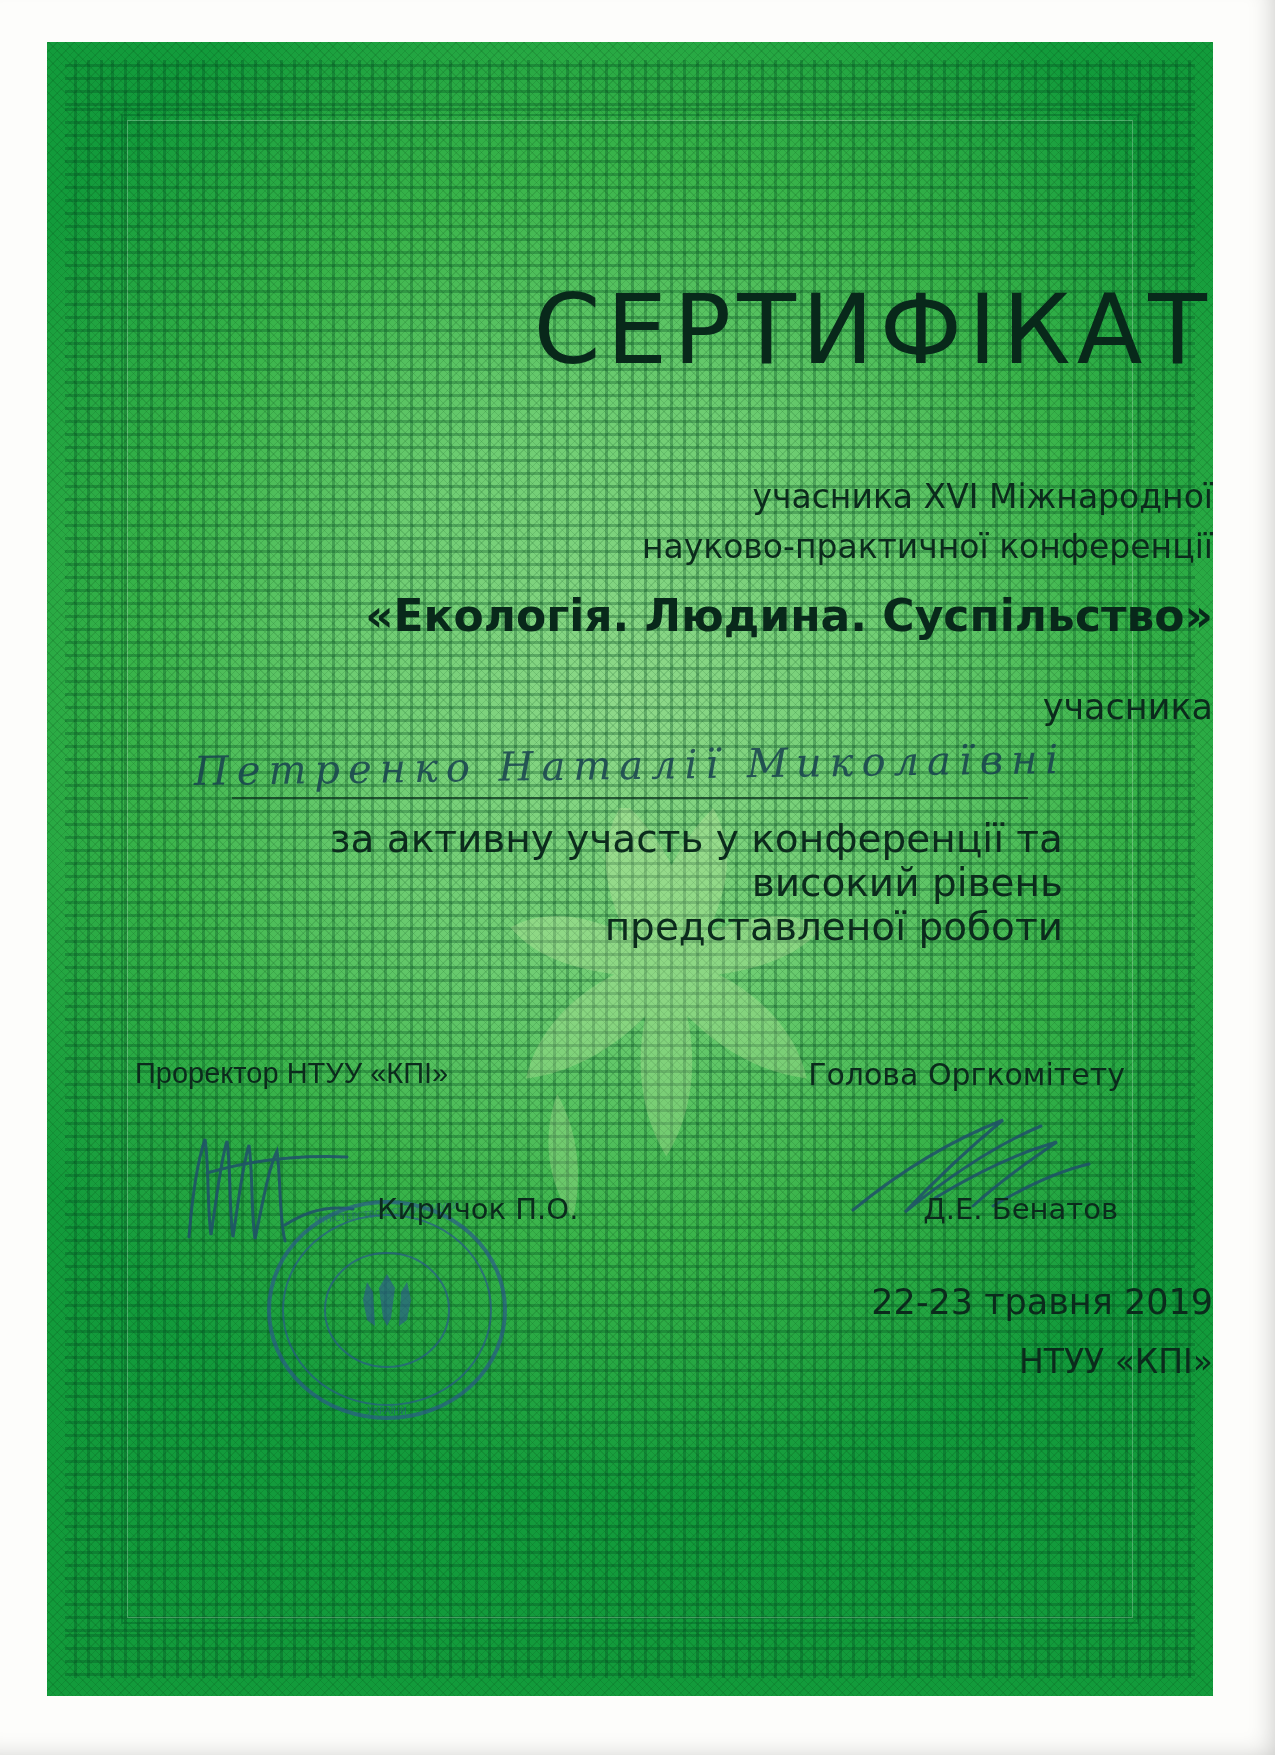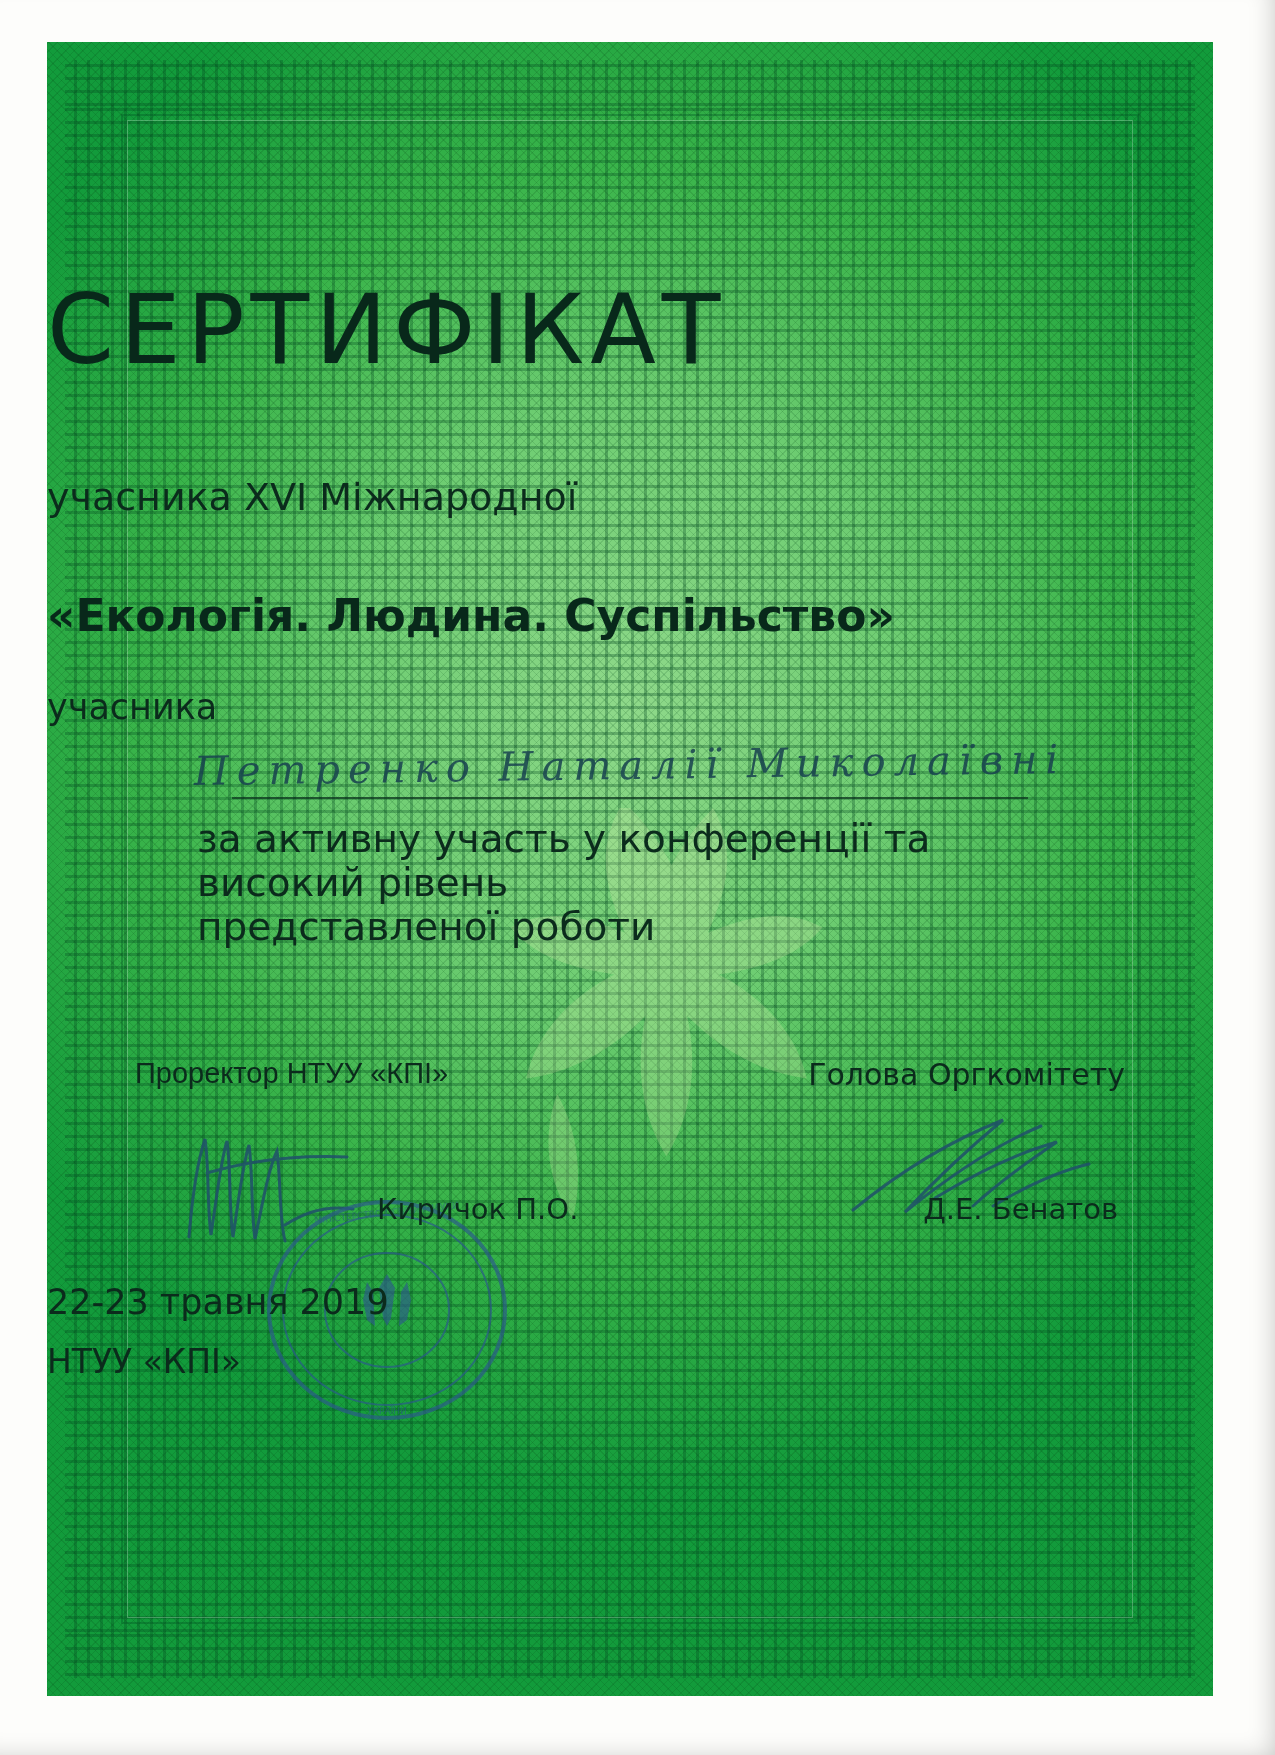--- a/index.html
+++ b/index.html
@@ -100,42 +100,42 @@
     height: 520px;
     opacity: 0.30;
     pointer-events: none;
   }
 
   
   .content {
     position: absolute;
     inset: 0;
     color: #0c2b1b;
-    text-align: left;
+    text-align: right;
   }
 
   .title {
     position: absolute;
     top: 232px;
     left: 0;
     right: 0;
     font-size: 96px;
     letter-spacing: 6px;
     font-weight: 400;
     color: #08281a;
     font-family: "DejaVu Sans", sans-serif;
     white-space: nowrap;
   }
 
   .subtitle {
     position: absolute;
     left: 0;
     right: 0;
     top: 430px;
-    font-size: 38px;
+    font-size: 33px;
     line-height: 50px;
     color: #0b2b1c;
     font-family: "DejaVu Sans", sans-serif;
   }
 
   .conf-name {
     position: absolute;
     left: 0;
     right: 0;
     top: 548px;
@@ -281,20 +281,21 @@
         <path d="M72 120c-6 16-4 34 6 48 4-16 2-34-6-48z"></path>
       </g>
     </svg>
 
     <div class="content">
 
       <div class="title">СЕРТИФІКАТ</div>
 
       <div class="subtitle">
         <div>учасника XVI Міжнародної</div>
+        <div>науково-практичної конференції</div>
       </div>
 
       <div class="conf-name">«Екологія. Людина. Суспільство»</div>
 
       <div class="issued-to-label">учасника</div>
 
       <div class="recipient-name">Петренко Наталії Миколаївні</div>
       <div class="recipient-line"></div>
 
       <div class="reason">

